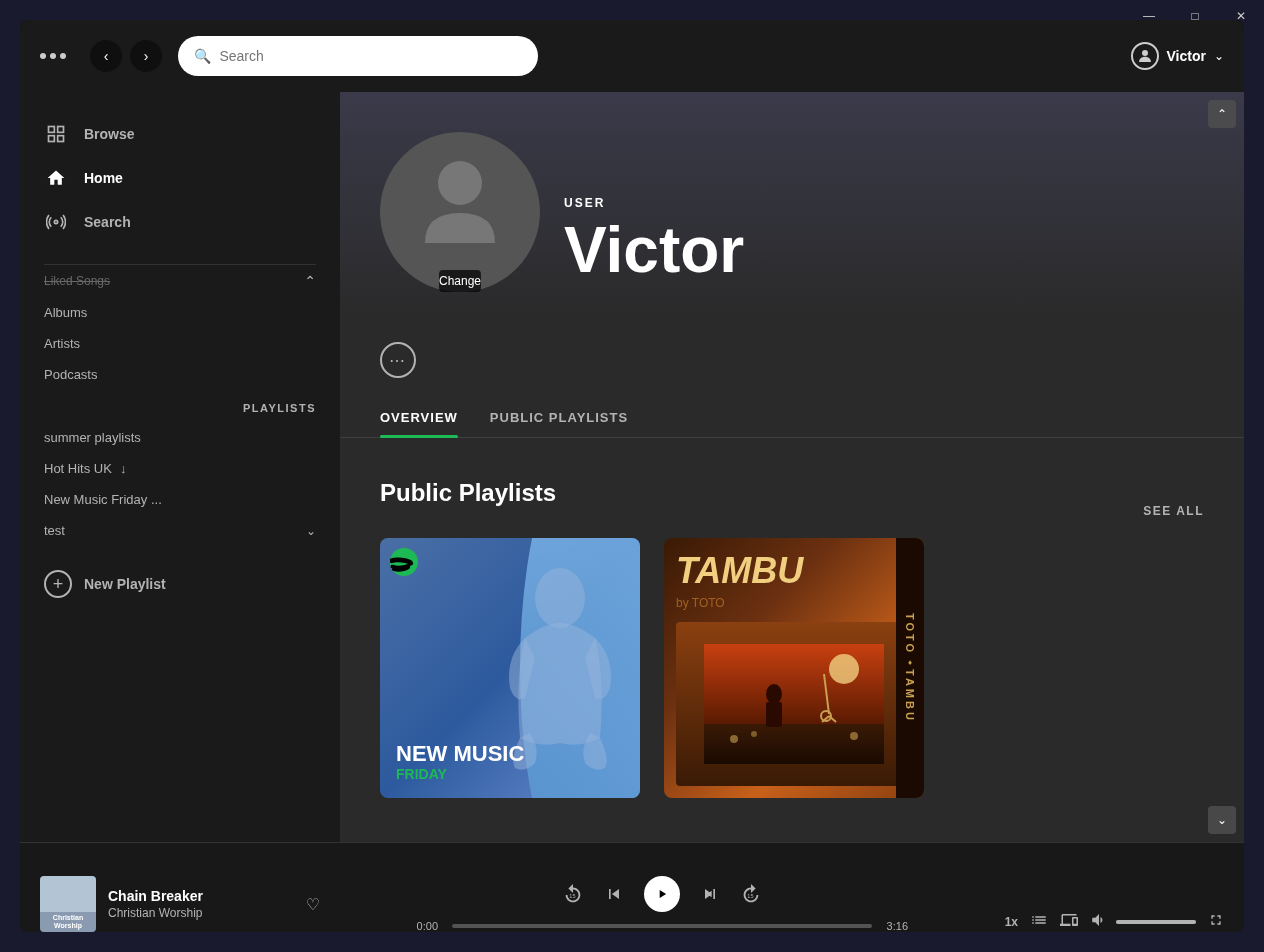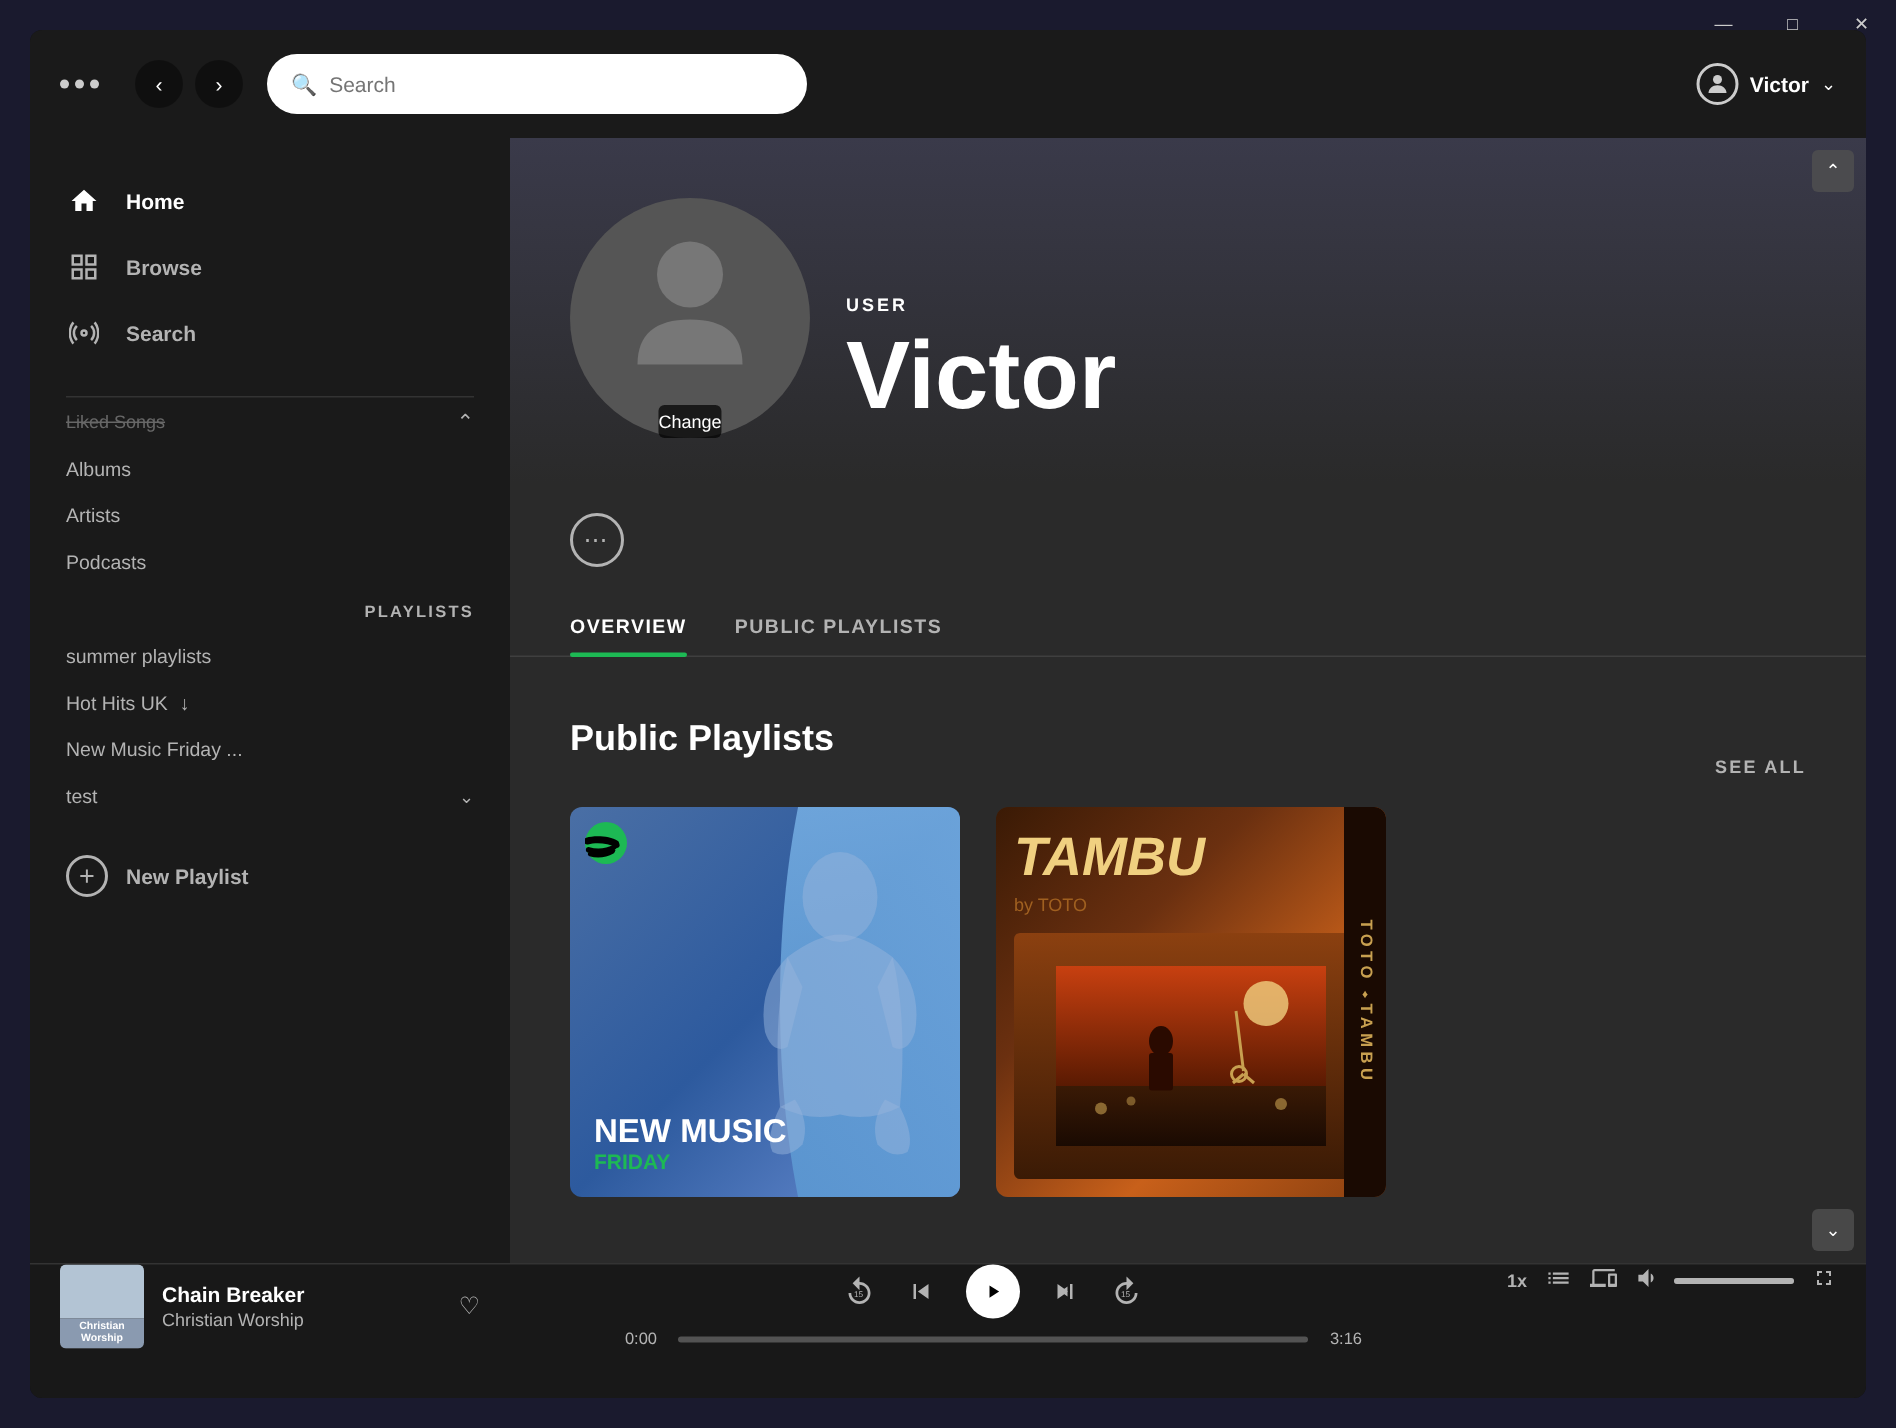--- a/index.html
+++ b/index.html
@@ -507,21 +507,21 @@
       align-items: center;
       justify-content: center;
     }
 
     
     .player-bar {
       height: 90px;
       background: #181818;
       border-top: 1px solid #333;
       display: flex;
-      align-items: flex-start;
+      align-items: flex-end;
       padding: 0 20px;
       gap: 20px;
       flex-shrink: 0;
     }
     .track-info {
       display: flex;
       align-items: center;
       gap: 12px;
       width: 280px;
       flex-shrink: 0;
@@ -718,38 +718,38 @@
       <span class="user-name">Victor</span>
       <span class="chevron-down">⌄</span>
     </div>
   </div>
 
   <div class="content-area">
 
     <div class="sidebar">
 
       <div class="sidebar-nav">
-        <div class="nav-item active">
-          <div class="nav-icon">
-            <svg width="20" height="20" viewBox="0 0 24 24" fill="currentColor">
-              <path d="M10 20v-6h4v6h5v-8h3L12 3 2 12h3v8z"></path>
-            </svg>
-          </div>
-          <span>Home</span>
-        </div>
         <div class="nav-item">
           <div class="nav-icon">
             <svg width="20" height="20" viewBox="0 0 24 24" fill="none" stroke="currentColor" stroke-width="2">
               <rect x="3" y="3" width="7" height="7"></rect>
               <rect x="14" y="3" width="7" height="7"></rect>
               <rect x="14" y="14" width="7" height="7"></rect>
               <rect x="3" y="14" width="7" height="7"></rect>
             </svg>
           </div>
           <span>Browse</span>
+        </div>
+        <div class="nav-item active">
+          <div class="nav-icon">
+            <svg width="20" height="20" viewBox="0 0 24 24" fill="currentColor">
+              <path d="M10 20v-6h4v6h5v-8h3L12 3 2 12h3v8z"></path>
+            </svg>
+          </div>
+          <span>Home</span>
         </div>
         <div class="nav-item">
           <div class="nav-icon">
             <svg width="20" height="20" viewBox="0 0 24 24" fill="none" stroke="currentColor" stroke-width="2">
               <circle cx="12" cy="12" r="2"></circle>
               <path d="M6.3 6.3a8 8 0 0 0 0 11.4"></path>
               <path d="M17.7 6.3a8 8 0 0 1 0 11.4"></path>
               <path d="M3.5 3.5a14 14 0 0 0 0 17"></path>
               <path d="M20.5 3.5a14 14 0 0 1 0 17"></path>
             </svg>

